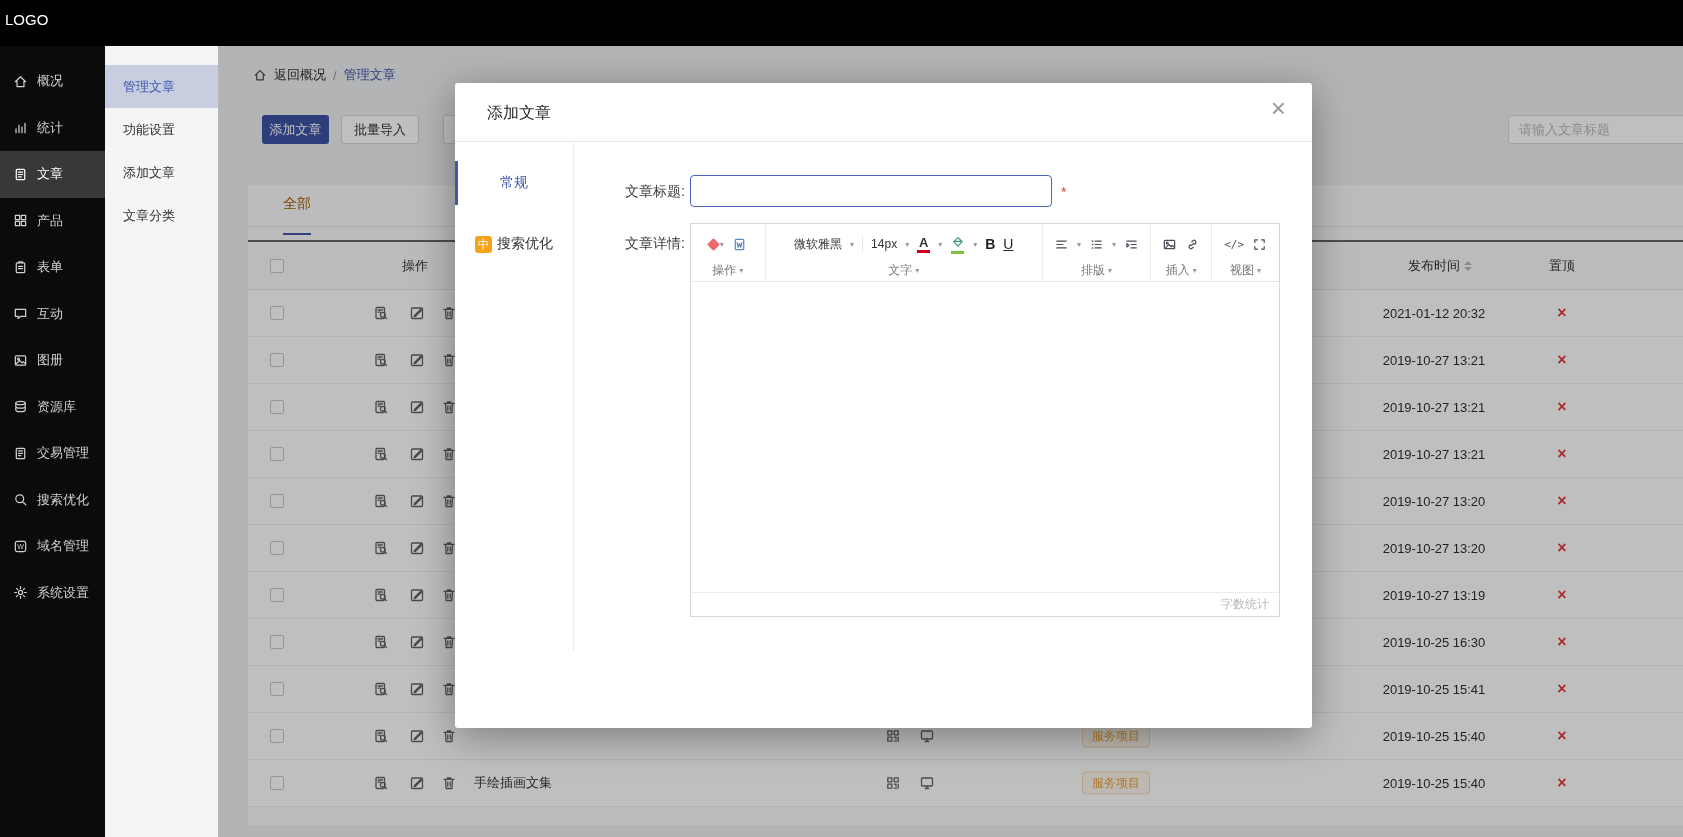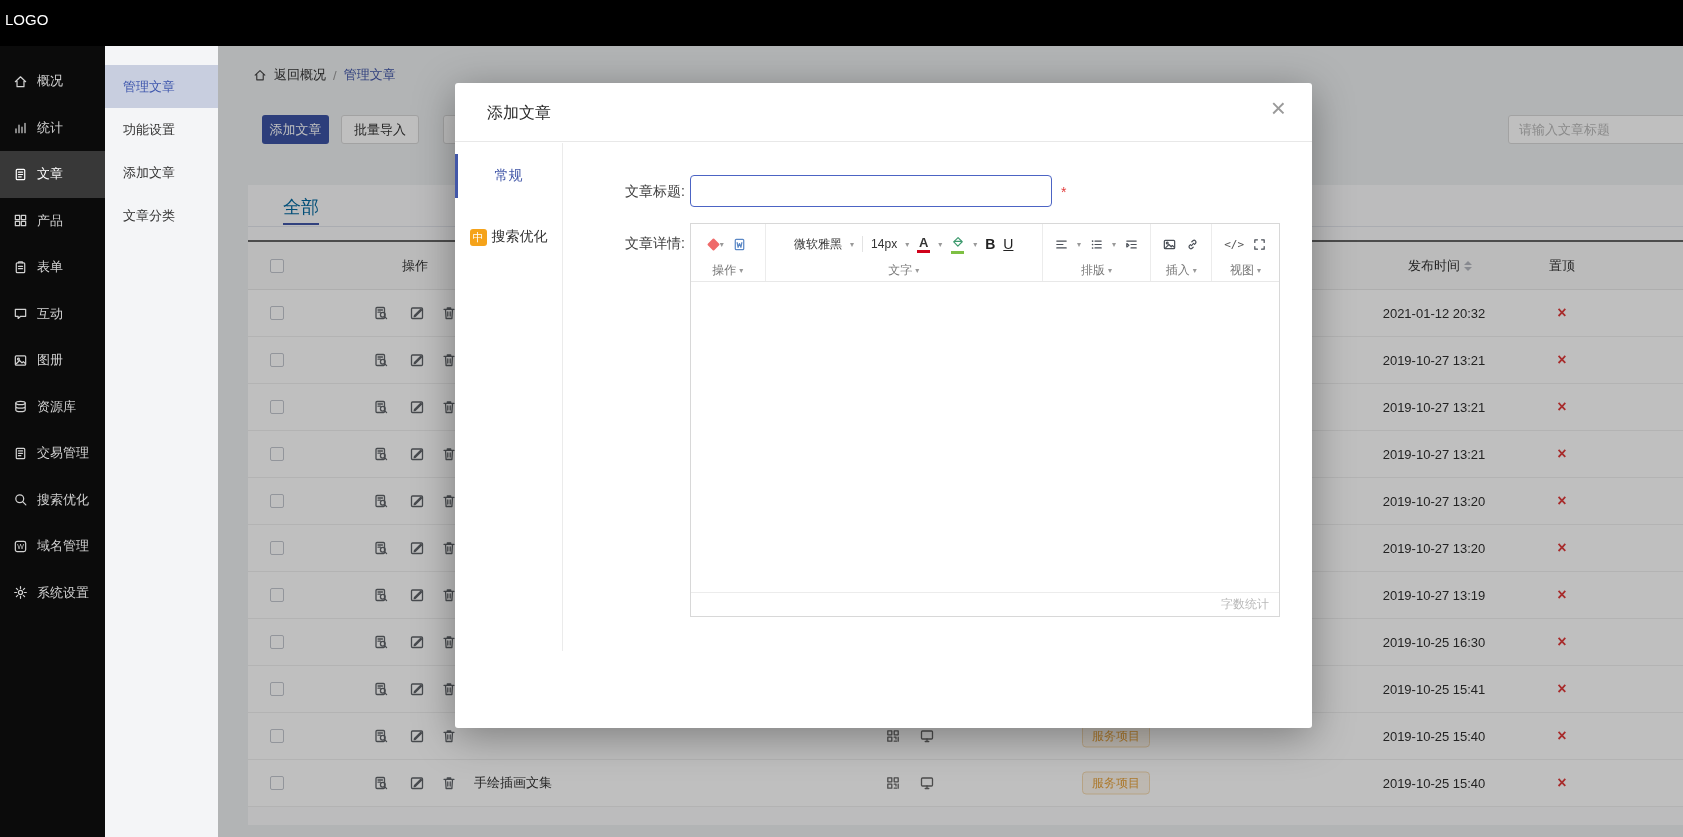--- a/index.html
+++ b/index.html
@@ -33,21 +33,21 @@
 
   .btn-primary{position:absolute;left:44px;top:72px;width:67px;height:29px;background:#3c53a4;color:#fff;font-size:13px;border:none;border-radius:3px;cursor:pointer}
   .btn-plain{position:absolute;top:72px;height:29px;background:#fff;border:1px solid #d9d9d9;border-radius:3px;font-size:13px;color:#333;cursor:pointer}
   #btn-import{left:123px;width:78px}
   #btn-export{left:225px;width:78px}
   .search{position:absolute;left:1290px;top:72px;width:240px;height:29px;border:1px solid #d9d9d9;border-radius:3px;font-size:13px;color:#333;padding:0 10px;background:#fff}
   .search::placeholder{color:#b9b9b9}
 
   .card{position:absolute;left:30px;top:142px;width:1435px;height:640px;background:#fbfbfc}
   .tabsbar{position:absolute;left:0;top:0;width:100%;height:42px;border-bottom:1px solid #e3e6ec}
-  .tab{position:absolute;left:35px;top:10px;font-size:18px;color:#0369a1;padding-bottom:4px;border-bottom:2px solid #4257a8;cursor:pointer}
+  .tab{position:absolute;left:35px;top:10px;font-size:14px;color:#a16207;padding-bottom:20px;border-bottom:2px solid #4257a8;cursor:pointer}
 
   .table{position:absolute;left:0;top:55px;width:100%;border-top:2px solid #666}
   .thead{position:relative;height:48px;background:#fafafa;border-bottom:1px solid #e8e8e8;font-size:13px;color:#333}
   .trow{position:relative;height:47px;background:#fff;border-bottom:1px solid #efefef;font-size:13px;color:#333}
   .cb{position:absolute;left:22px;top:50%;transform:translateY(-50%);width:14px;height:14px;border:1px solid #c3c7cf;border-radius:2px;background:#fff;cursor:pointer}
   .th-op{position:absolute;left:127px;width:80px;text-align:center;top:50%;transform:translateY(-50%)}
   .op-ic{position:absolute;top:50%;transform:translateY(-50%);width:16px;height:16px;color:#5f6368;cursor:pointer}
   .op-1{left:125px}.op-2{left:161px}.op-3{left:193px}
   .mid-1{left:637px;color:#666}.mid-2{left:671px;color:#666}
   .cell-title{position:absolute;left:226px;width:300px;top:50%;transform:translateY(-50%);text-align:left;color:#333}
@@ -62,21 +62,21 @@
   .cell-pin{color:#e03a3a;font-size:16px;font-weight:bold;cursor:pointer}
 
   
   .dim{position:absolute;left:218px;top:43px;width:1465px;height:794px;background:rgba(0,0,0,0.25);z-index:20;pointer-events:none}
 
   
   .modal{position:absolute;left:455px;top:83px;width:857px;height:645px;background:#fff;border-radius:3px;box-shadow:0 8px 40px rgba(0,0,0,.35);z-index:30}
   .m-header{position:absolute;top:0;left:0;right:0;height:59px;border-bottom:1px solid #e8e8e8}
   .m-title{position:absolute;left:32px;top:20px;font-size:16px;color:#2b2b2b}
   .m-close{position:absolute;right:26px;top:12px;font-size:26px;color:#9a9a9a;font-weight:300;line-height:1;cursor:pointer}
-  .m-tabs{position:absolute;left:0;top:60px;width:108px;height:508px;border-right:1px solid #ebebeb;padding-top:11px}
+  .m-tabs{position:absolute;left:0;top:60px;width:119px;height:508px;border-right:1px solid #ebebeb;padding-top:18px}
   .m-tab{position:relative;height:44px;margin-bottom:17px;display:flex;align-items:center;justify-content:center;font-size:14px;color:#333;cursor:pointer;gap:5px}
   .m-tab.active{color:#4257a8}
   .m-tab.active::before{content:"";position:absolute;left:0;top:0;bottom:0;width:3px;background:#4257a8}
   .seo-badge{width:17px;height:17px;border-radius:3px;background:#f5a31a;color:#fff;font-size:11px;display:inline-flex;align-items:center;justify-content:center}
 
   .f-label{position:absolute;left:140px;width:90px;text-align:right;font-size:14px;color:#3f3f3f}
   #label-title{top:92px;line-height:32px}
   #label-detail{top:150px;line-height:20px}
   .f-input{position:absolute;left:235px;top:92px;width:362px;height:32px;border:1px solid #4c64c4;border-radius:4px;padding:0 10px;font-size:13px;outline:none}
   .f-star{position:absolute;left:606px;top:92px;line-height:34px;color:#e23c3c;font-size:14px}

